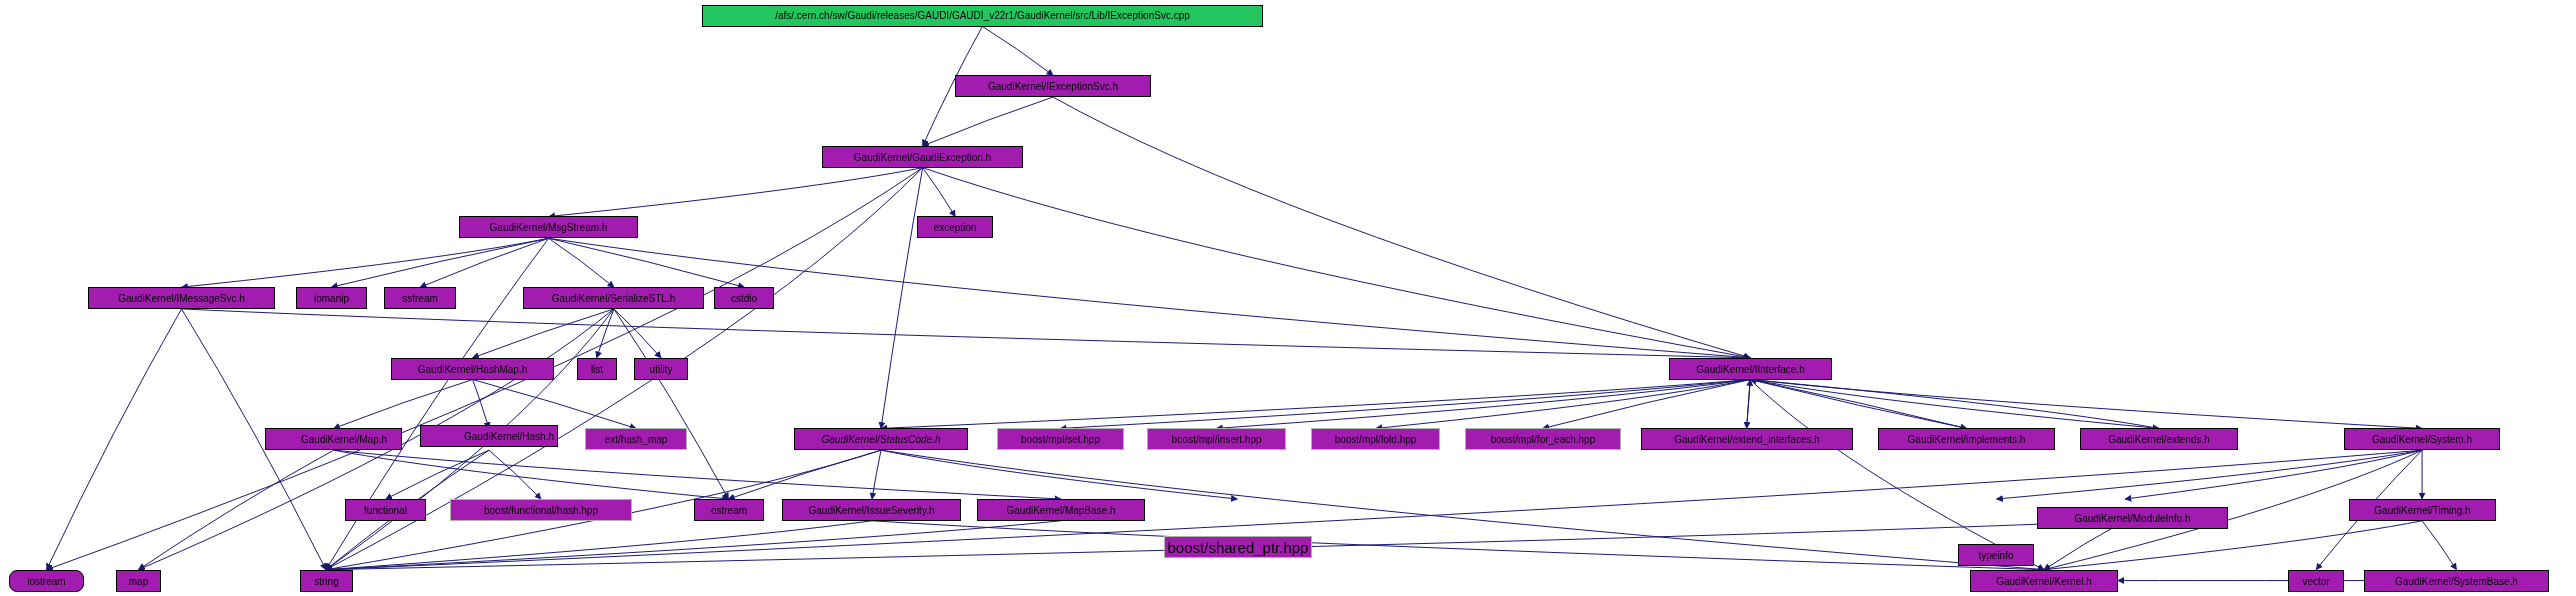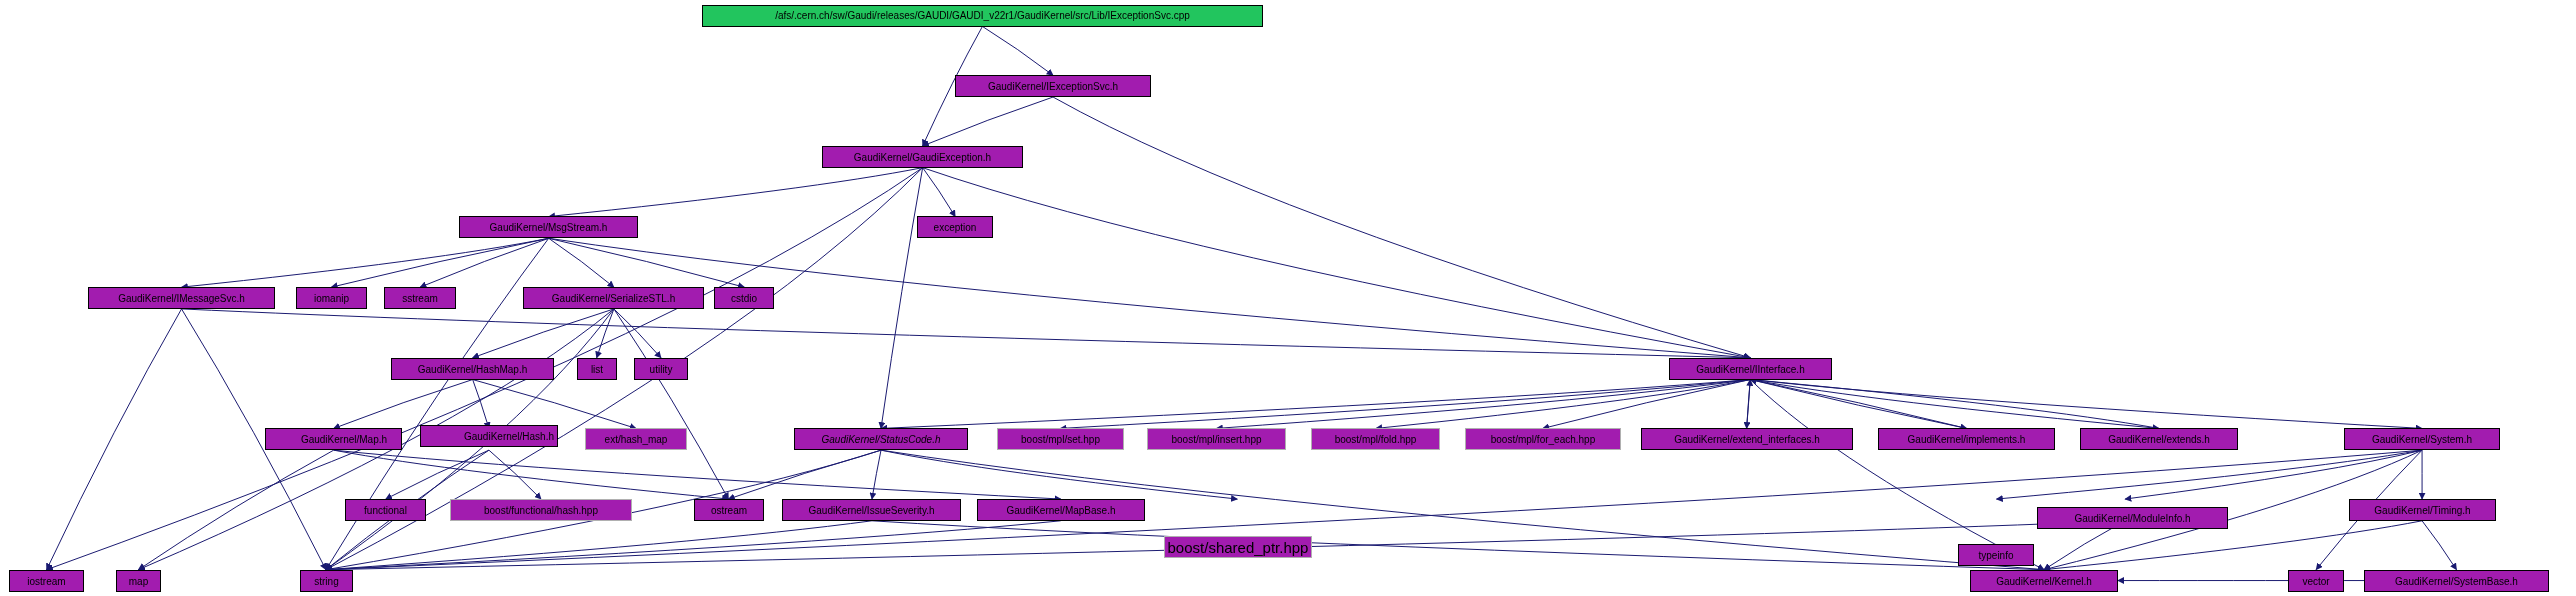--- a/index.html
+++ b/index.html
@@ -121,21 +121,21 @@
       <div class="node" style="left: 2344px; top: 428px; width: 156px; height: 22px; font-size: 10px;">GaudiKernel/System.h</div>
       <div class="node" style="left: 345px; top: 499px; width: 81px; height: 22px; font-size: 10px;">functional</div>
       <div class="node grey" style="left: 450px; top: 499px; width: 182px; height: 22px; font-size: 10px;">boost/functional/hash.hpp</div>
       <div class="node" style="left: 694px; top: 499px; width: 70px; height: 22px; font-size: 10px;">ostream</div>
       <div class="node" style="left: 782px; top: 499px; width: 179px; height: 22px; font-size: 10px;">GaudiKernel/IssueSeverity.h</div>
       <div class="node" style="left: 977px; top: 499px; width: 168px; height: 22px; font-size: 10px;">GaudiKernel/MapBase.h</div>
       <div class="node grey" style="left: 1164px; top: 499px; width: 148px; height: 22px; font-size: 15px; margin-top: 37px;">boost/shared_ptr.hpp</div>
       <div class="node" style="left: 1958px; top: 499px; width: 76px; height: 22px; font-size: 10px; margin-top: 45px;">typeinfo</div>
       <div class="node" style="left: 2037px; top: 499px; width: 191px; height: 22px; font-size: 10px; margin-top: 8px;">GaudiKernel/ModuleInfo.h</div>
       <div class="node" style="left: 2349px; top: 499px; width: 147px; height: 22px; font-size: 10px;">GaudiKernel/Timing.h</div>
-      <div class="node" style="left: 9px; top: 570px; width: 75px; height: 22px; font-size: 10px;">iostream</div>
+      <div class="node" style="left: 9px; top: 570px; width: 75px; height: 22px; font-size: 10px; border-radius: 8px;">iostream</div>
       <div class="node" style="left: 116px; top: 570px; width: 45px; height: 22px; font-size: 10px; text-align: center;">map</div>
       <div class="node" style="left: 300px; top: 570px; width: 53px; height: 22px; font-size: 10px;">string</div>
       <div class="node" style="left: 1970px; top: 570px; width: 148px; height: 22px; font-size: 10px;">GaudiKernel/Kernel.h</div>
       <div class="node" style="left: 2288px; top: 570px; width: 56px; height: 22px; font-size: 10px;">vector</div>
       <div class="node" style="left: 2364px; top: 570px; width: 185px; height: 22px; font-size: 10px;">GaudiKernel/SystemBase.h</div>
     </div>
 </div>
 
 
 </body></html>

